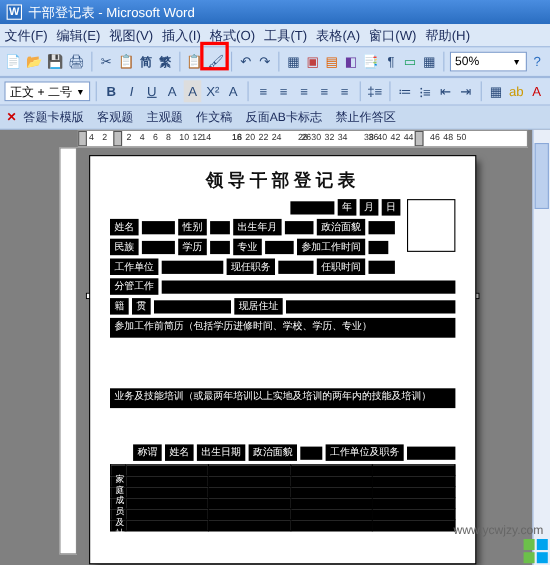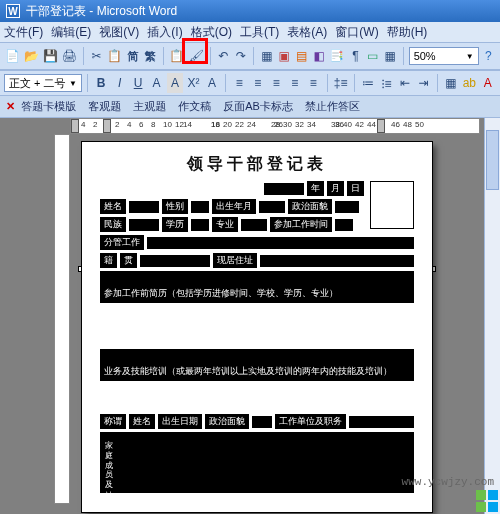--- a/index.html
+++ b/index.html
@@ -24,38 +24,38 @@
   .canvas-area { position:relative; height:402px; background:#808080; }
   .ruler-h { position:absolute; left:70px; right:20px; top:0; height:16px; background:#fff; border:1px solid #888; display:flex; overflow:hidden;}
   .ruler-h .lbl { position:absolute; font-size:8px; color:#333; top:1px;}
   .ruler-v { position:absolute; left:54px; top:16px; width:16px; height:370px; background:#fff; border:1px solid #888; }
   .page { position:absolute; left:82px; top:24px; width:350px; height:370px; background:#fff; box-shadow:0 0 0 1px #000, 4px 4px 6px rgba(0,0,0,0.5); overflow:hidden;}
   .page-inner { margin:12px 18px; }
   .doc-title { text-align:center; font-size:16px; font-weight:bold; color:#111; margin-bottom:6px; letter-spacing:4px;}
   .blk { background:#000; height:12px; display:inline-block; vertical-align:middle; }
   .row { margin:3px 0; font-size:9px; color:#fff; display:flex; align-items:center; gap:3px; position:relative;}
   .row .lab { background:#000; padding:1px 4px; color:#fff; }
-  .fullbar { background:#000; height:29px; width:100%; color:#fff; font-size:9px; padding:16px 4px; }
+  .fullbar { background:#000; height:18px; width:100%; color:#fff; font-size:9px; padding:1px 4px; }
   .gapbox { height:46px; }
   .tbl { border-collapse:collapse; width:100%; margin-top:2px;}
   .tbl td { border:1px solid #000; background:#000; height:10px; }
   .tbl .sidehead { background:#000; color:#fff; writing-mode:vertical-lr; font-size:8px; width:14px; }
   .photo-box { position:absolute; right:0; top:0; width:44px; height:48px; border:1px solid #000; background:#fff;}
   .scroll-v { position:absolute; right:0; top:0; width:16px; height:100%; background:#e8eef8; border-left:1px solid #9fb8dd;}
   .scroll-v .thumb { position:absolute; left:1px; right:1px; top:12px; height:60px; background:#bcd0ee; border:1px solid #8aa8d8;}
   .ruler-h .sep-rect { position:absolute; top:0; height:14px; width:8px; background:#c0c0c0; border:1px solid #555;}
   
   .watermark { position:absolute; right:2px; bottom:2px; display:flex; align-items:center; gap:6px; background:transparent; z-index:100;}
   .wm-logo { width:22px; height:22px; display:grid; grid-template-columns:repeat(2,10px); grid-template-rows:repeat(2,10px); gap:2px;}
   .wm-logo div:nth-child(1){background:#6cc04a;}
   .wm-logo div:nth-child(2){background:#00a4ef;}
   .wm-logo div:nth-child(3){background:#6cc04a;}
   .wm-logo div:nth-child(4){background:#00a4ef;}
   .wm-text { color:#222; font-size:18px; font-weight:bold; letter-spacing:1px;}
-  .wm-url { position:absolute; right:6px; bottom:26px; color:#666; font-size:11px;font-family:Liberation Mono, monospace;}
+  .wm-url { position:absolute; right:6px; bottom:26px; color:#666; font-size:11px;}
   
   .sel-handle { position:absolute; width:6px; height:6px; background:#fff; border:1px solid #000; }
 </style>
 </head>
 <body>
 
 <div class="titlebar">
   <span class="w-icon">W</span>
   <span>干部登记表 - Microsoft Word</span>
 </div>
@@ -216,39 +216,47 @@
           <span class="lab">民族</span>
             <span class="blk" style="width:30px"></span>
           <span class="lab">学历</span>
             <span class="blk" style="width:18px"></span>
           <span class="lab">专业</span>
             <span class="blk" style="width:26px"></span>
           <span class="lab">参加工作时间</span>
             <span class="blk" style="width:18px"></span>
         </div>
         <div class="row">
+          <span class="lab">工作单位</span>
+            <span class="blk" style="width:56px"></span>
+          <span class="lab">现任职务</span>
+            <span class="blk" style="width:32px"></span>
+          <span class="lab">任职时间</span>
+            <span class="blk" style="width:24px"></span>
+        </div>
+        <div class="row">
           <span class="lab">分管工作</span>
             <span class="blk" style="flex:1"></span>
         </div>
         <div class="row">
           <span class="lab">籍</span>
           <span class="lab">贯</span>
             <span class="blk" style="width:70px"></span>
           <span class="lab">现居住址</span>
             <span class="blk" style="flex:1"></span>
         </div>
       </div>
 
       <div class="fullbar">参加工作前简历（包括学历进修时间、学校、学历、专业）</div>
       <div class="gapbox"></div>
 
       <div class="fullbar">业务及技能培训（或最两年培训以上实地及培训的两年内的技能及培训）</div>
       <div style="height:30px"></div>
 
-      <div class="row" style="margin-left:0;">
+      <div class="row" style="margin-left:21px;">
         <span class="lab">称谓</span>
         <span class="lab">姓名</span>
         <span class="lab">出生日期</span>
         <span class="lab">政治面貌</span>
         <span class="blk" style="width:20px"></span>
         <span class="lab">工作单位及职务</span>
         <span class="blk" style="flex:1"></span>
       </div>
       <table class="tbl">
         <tbody>

